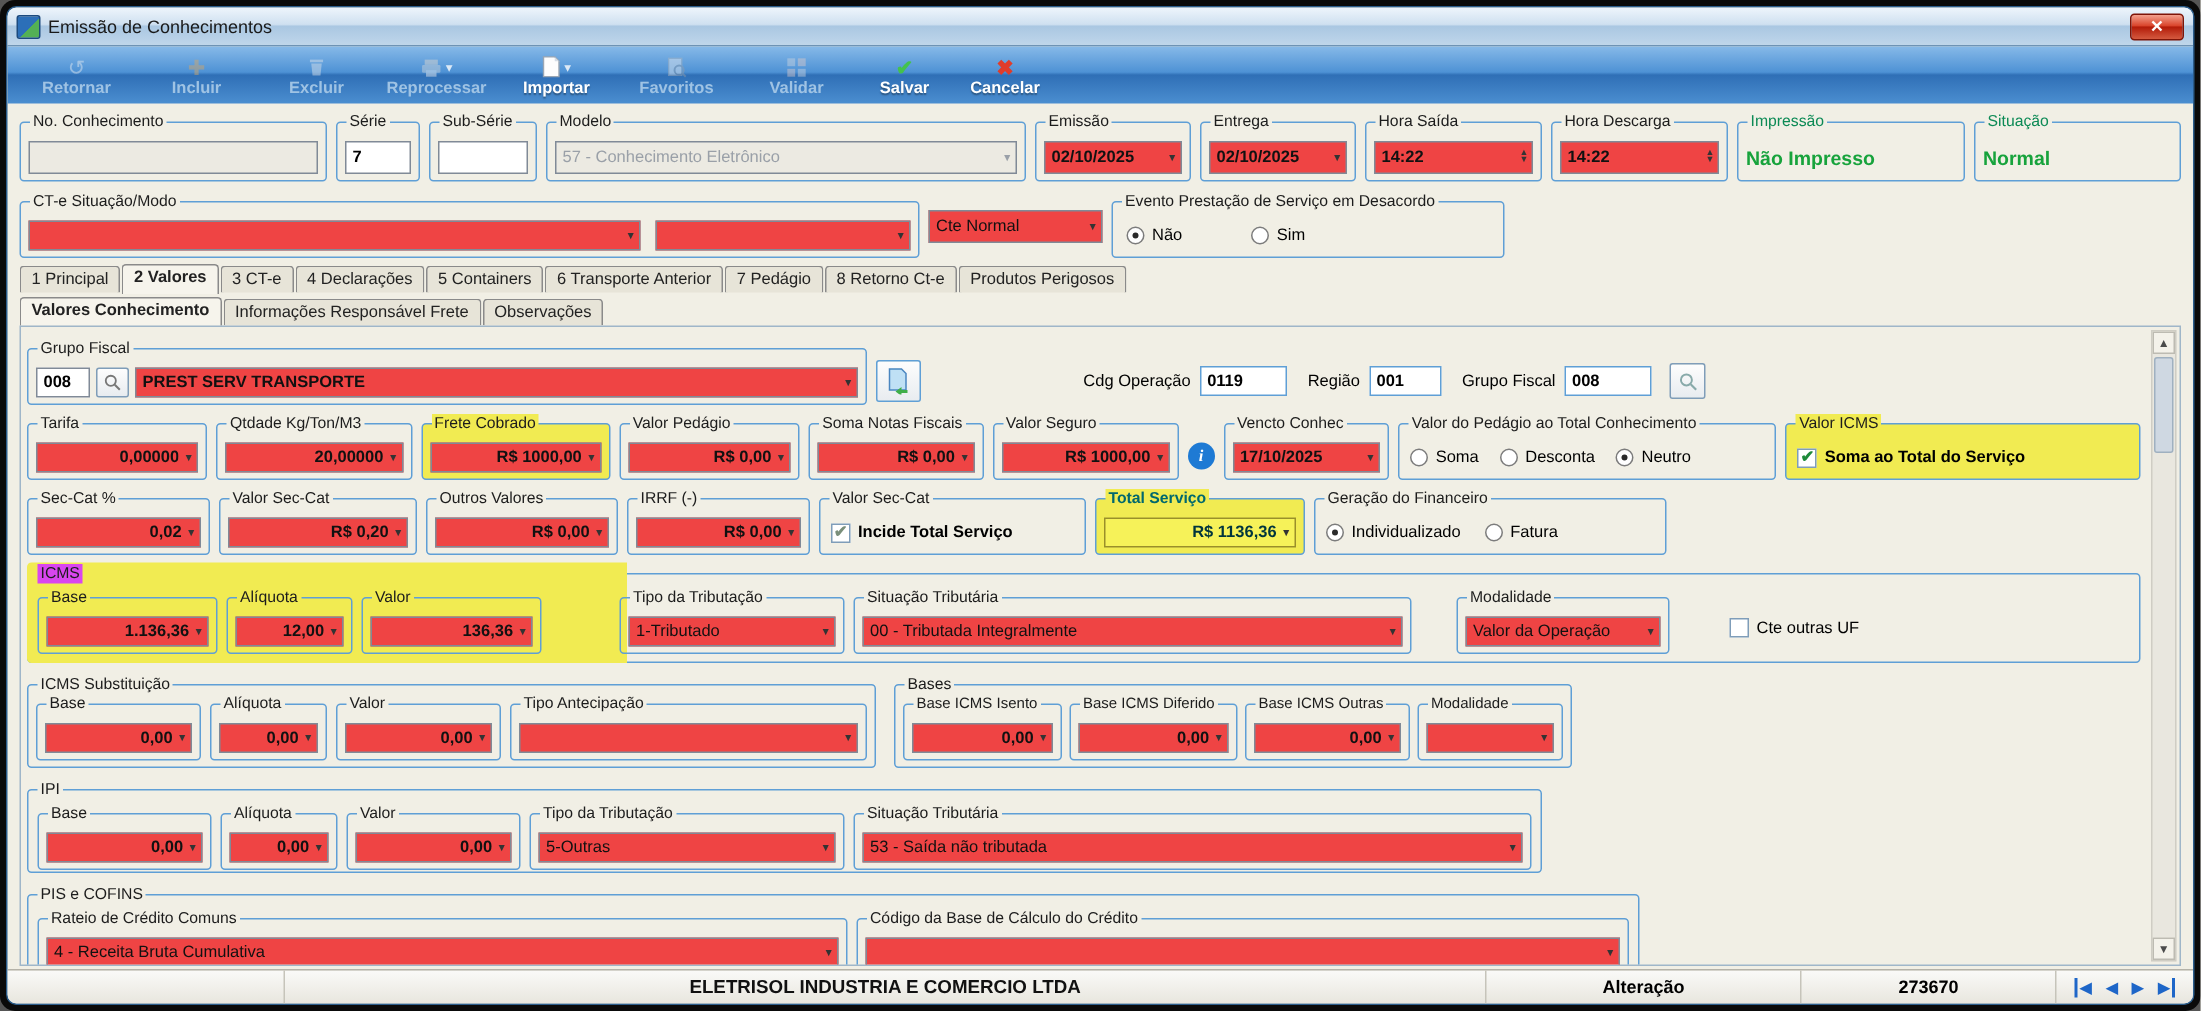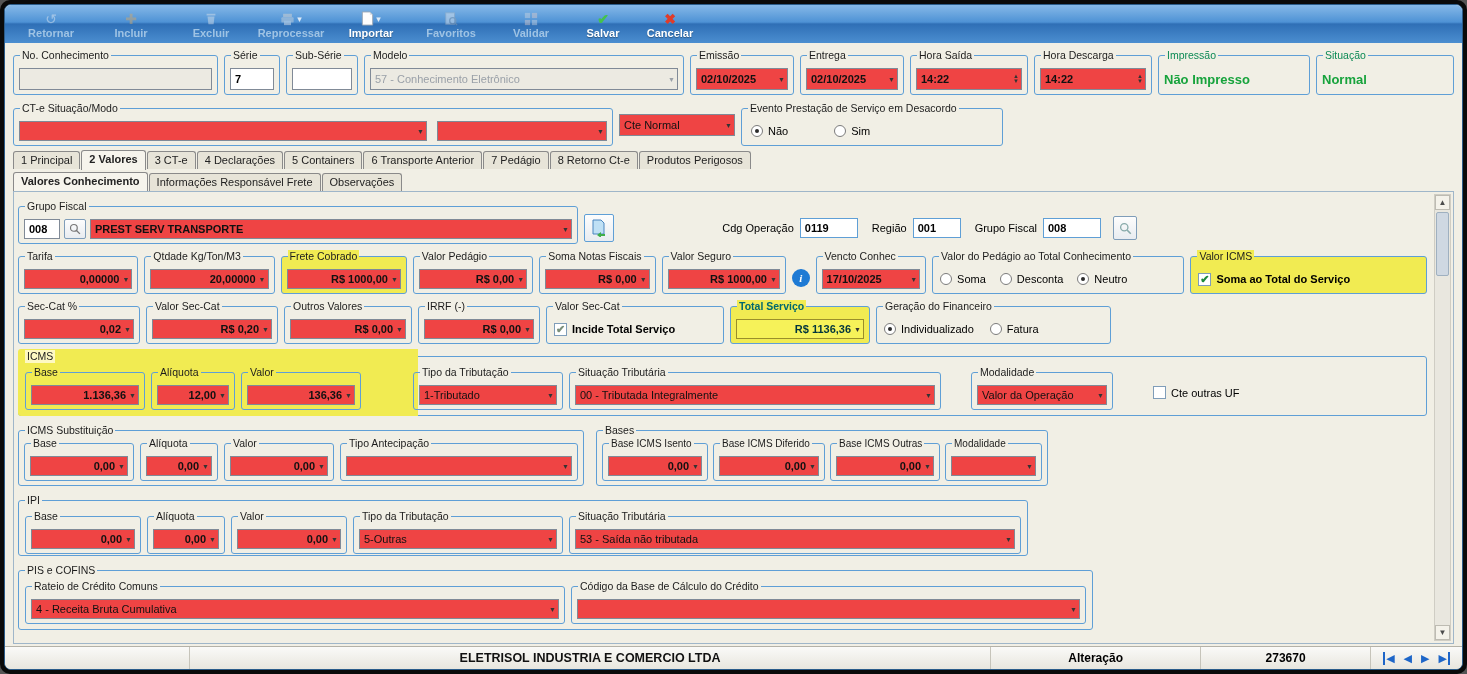--- a/index.html
+++ b/index.html
@@ -96,20 +96,27 @@
   .bar-r { border-right: 2px solid #1e66c8; padding-right: 1px; }
   .mt { margin-top: 12px; }
   svg { display: block; }
 </style>
 </head>
 <body>
 
 <div class="frame">
 <div class="win">
 
+  <div class="titlebar">
+    <div class="appicon"></div>
+    <div class="title">Emissão de Conhecimentos</div>
+    <div class="closebtn">
+          <span>✕</span>
+        </div>
+  </div>
 
   <div class="toolbar">
     <div class="tbtn dis">
       <span class="ticonrow">
             <span class="uicon" style="color:#e8eef5">↺</span>
           </span>
       <span class="tlabel">Retornar</span>
     </div>
     <div class="tbtn dis">
       <span class="ticonrow">
@@ -482,21 +489,21 @@
           <span class="rad">
                 <span class="rdot"></span>
                 <span>Fatura</span>
               </span>
         </div>
       </div>
     </div>
 
     <div class="grp mt" style="margin-left:0;margin-right:0;padding:15px 6px 5px">
       <i class="ypatch"></i>
-      <span class="gl" style="background:#fef9c3">ICMS</span>
+      <span class="gl" style="background:#d946ef">ICMS</span>
       <div class="row">
         <div class="grp" style="width:120px;background:#f1eb52">
               <span class="gl" style="background:#f1eb52">Base</span>
               <div class="cb">
                 <span class="val">1.136,36</span>
                 <span class="arw">▼</span>
               </div>
             </div>
         <div class="grp" style="width:84px;background:#f1eb52">
               <span class="gl" style="background:#f1eb52">Alíquota</span>

